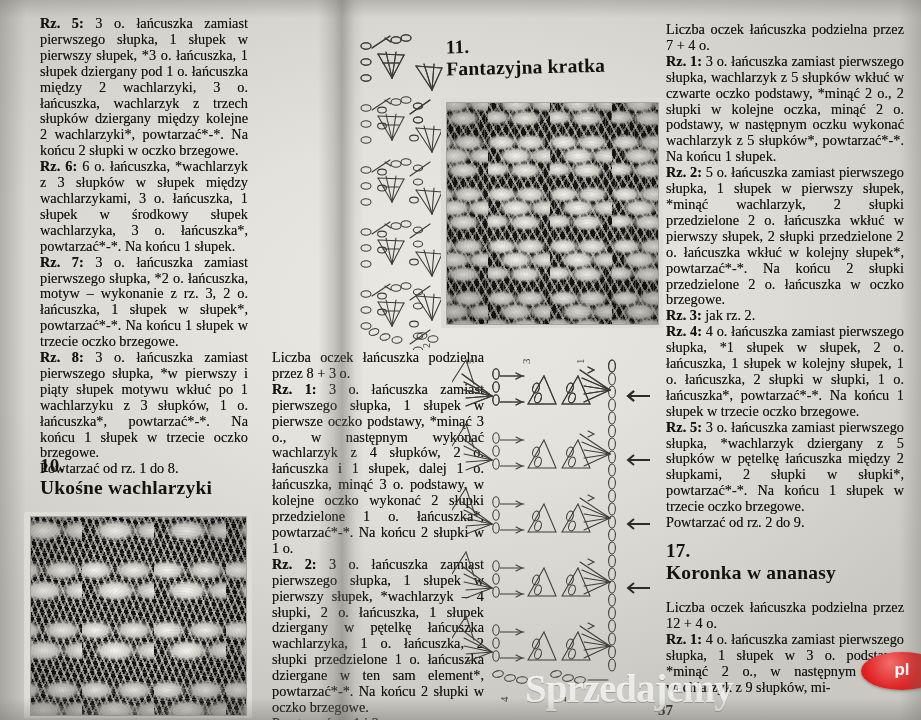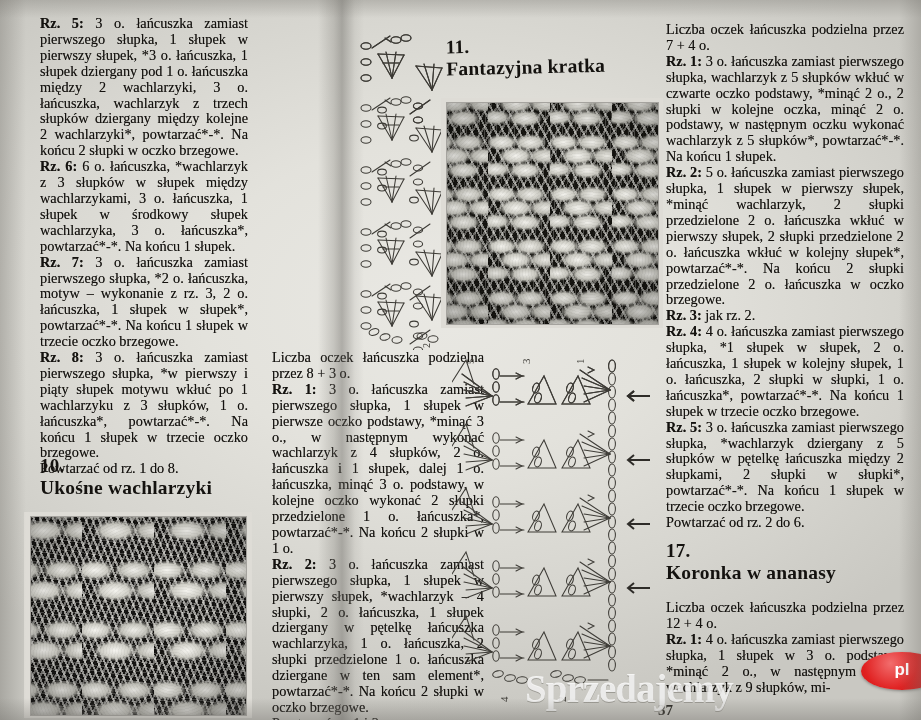--- a/index.html
+++ b/index.html
@@ -339,21 +339,21 @@
     </svg>
   </div>
 
   <div class="col body-txt" style="left:666px;top:22px;width:238px;">
     <div>Liczba oczek łańcuszka podzielna przez 7 + 4 o.</div>
     <div><b>Rz. 1:</b> 3 o. łańcuszka zamiast pierwszego słupka, wachlarzyk z 5 słupków wkłuć w czwarte oczko podstawy, *minąć 2 o., 2 słupki w kolejne oczka, minąć 2 o. podstawy, w następnym oczku wykonać wachlarzyk z 5 słupków*, powtarzać*-*. Na końcu 1 słupek.</div>
     <div><b>Rz. 2:</b> 5 o. łańcuszka zamiast pierwszego słupka, 1 słupek w pierwszy słupek, *minąć wachlarzyk, 2 słupki przedzielone 2 o. łańcuszka wkłuć w pierwszy słupek, 2 słupki przedzielone 2 o. łańcuszka wkłuć w kolejny słupek*, powtarzać*-*. Na końcu 2 słupki przedzielone 2 o. łańcuszka w oczko brzegowe.</div>
     <div><b>Rz. 3:</b> jak rz. 2.</div>
     <div><b>Rz. 4:</b> 4 o. łańcuszka zamiast pierwszego słupka, *1 słupek w słupek, 2 o. łańcuszka, 1 słupek w kolejny słupek, 1 o. łańcuszka, 2 słupki w słupki, 1 o. łańcuszka*, powtarzać*-*. Na końcu 1 słupek w trzecie oczko brzegowe.</div>
     <div><b>Rz. 5:</b> 3 o. łańcuszka zamiast pierwszego słupka, *wachlarzyk dziergany z 5 słupków w pętelkę łańcuszka między 2 słupkami, 2 słupki w słupki*, powtarzać*-*. Na końcu 1 słupek w trzecie oczko brzegowe.</div>
-    <div>Powtarzać od rz. 2 do 6.</div>
+    <div>Powtarzać od rz. 2 do 9.</div>
   </div>
 
   <div class="col" style="left:666px;top:540px;width:240px;">
     <div class="hd-num">17.</div>
     <div class="hd-title">Koronka w ananasy</div>
   </div>
 
   <div class="col body-txt" style="left:666px;top:600px;width:238px;">
     <div>Liczba oczek łańcuszka podzielna przez 12 + 4 o.</div>
     <div><b>Rz. 1:</b> 4 o. łańcuszka zamiast pierwszego słupka, 1 słupek w 3 o. podstawy, *minąć 2 o., w następnym oczku wachlarzyk z 9 słupków, mi-</div>

